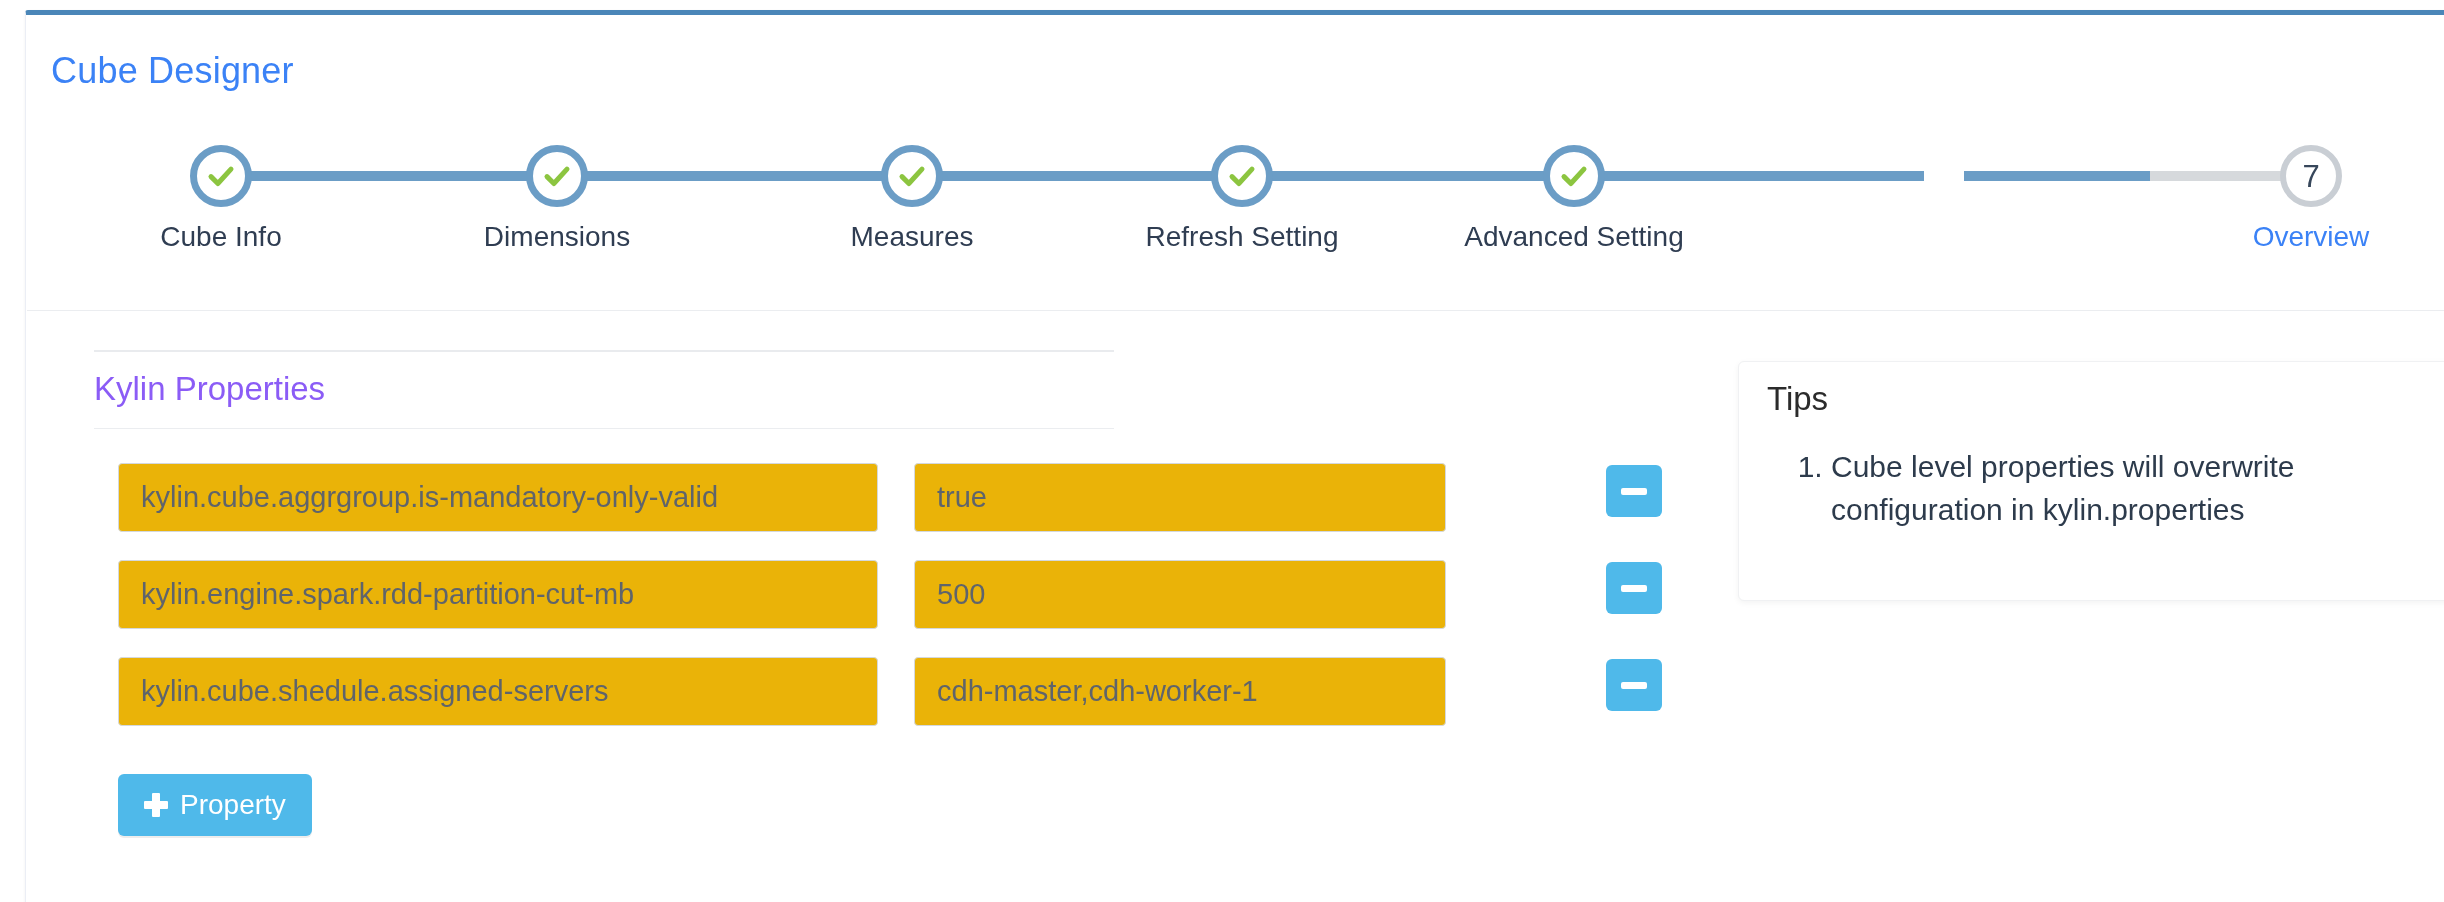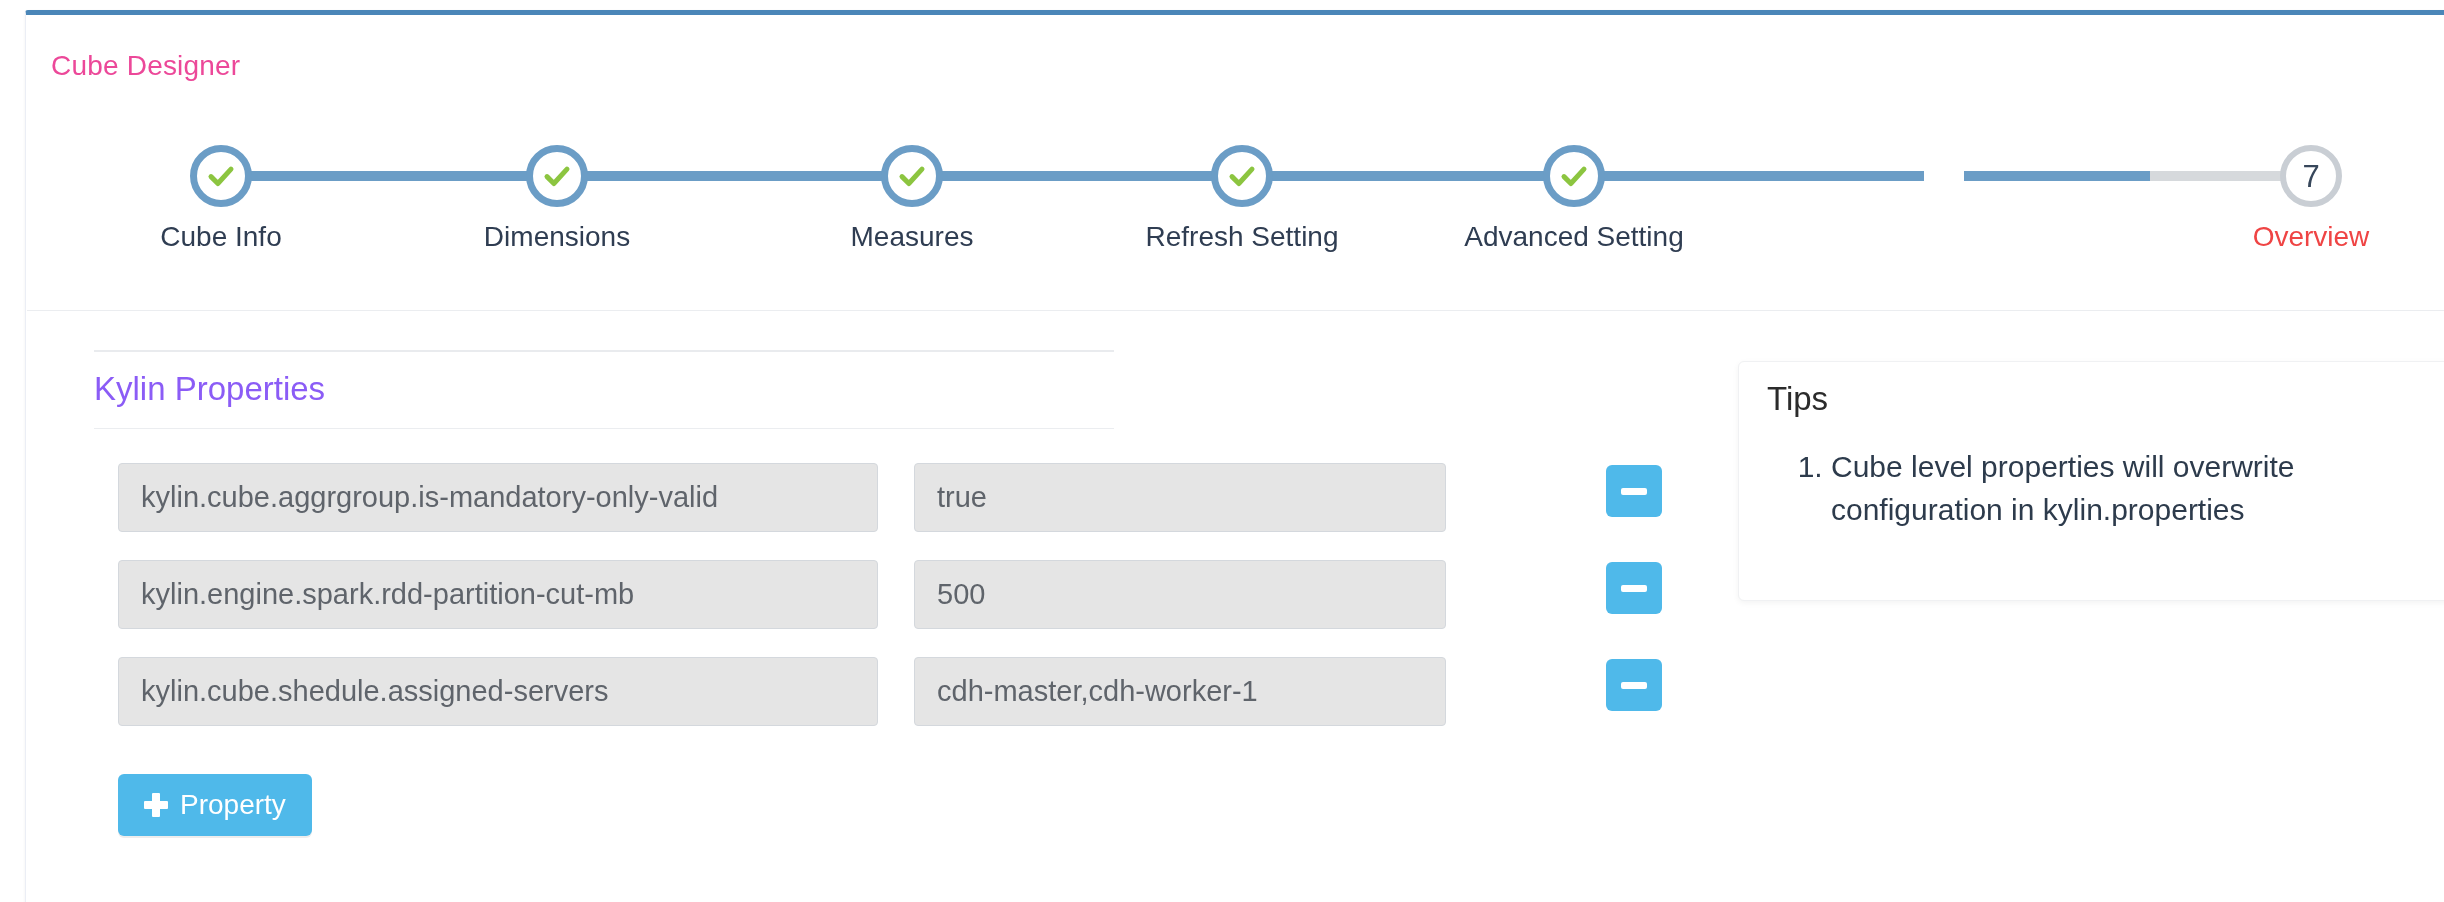--- a/index.html
+++ b/index.html
@@ -28,22 +28,22 @@
     border: 1px solid #ebeef5;
     border-top: 5px solid #4a86b8;
     border-radius: 3px 3px 0 0;
     box-shadow: 0 1px 3px rgba(0,0,0,0.06);
   }
 
   .card-title {
     position: absolute;
     left: 25px;
     top: 35px;
-    font-size: 28px;
-    color: #ec4899;
+    font-size: 36px;
+    color: #3b82f6;
     letter-spacing: 0.2px;
     white-space: nowrap;
   }
 
   
   .steps {
     position: absolute;
     left: 0;
     top: 130px;
     width: 2440px;
@@ -82,21 +82,21 @@
     font-size: 31px;
     color: #37475b;
     line-height: 1;
   }
   .step-label {
     margin-top: 14px;
     font-size: 28px;
     color: #2f3d52;
     white-space: nowrap;
   }
-  .step.pending .step-label { color: #ef4444; }
+  .step.pending .step-label { color: #3b82f6; }
 
   .connector {
     position: absolute;
     top: 26px;
     height: 10px;
     background: #6b9dc6;
     z-index: 1;
   }
   .connector.inactive { background: #d6d9dc; }
 
@@ -140,21 +140,21 @@
     height: 69px;
     margin-bottom: 28px;
     padding-left: 24px;
   }
   .prop-input {
     position: absolute;
     top: 0;
     height: 69px;
     border: 1px solid #d4d8dd;
     border-radius: 4px;
-    background: #e5e5e5;
+    background: #eab308;
     font-family: "Liberation Sans", sans-serif;
     font-size: 29px;
     color: #5f646b;
     padding: 12px 22px;
     outline: none;
   }
   .prop-key { left: 24px; width: 760px; }
   .prop-val { left: 820px; width: 532px; }
 
   .remove-btn {

